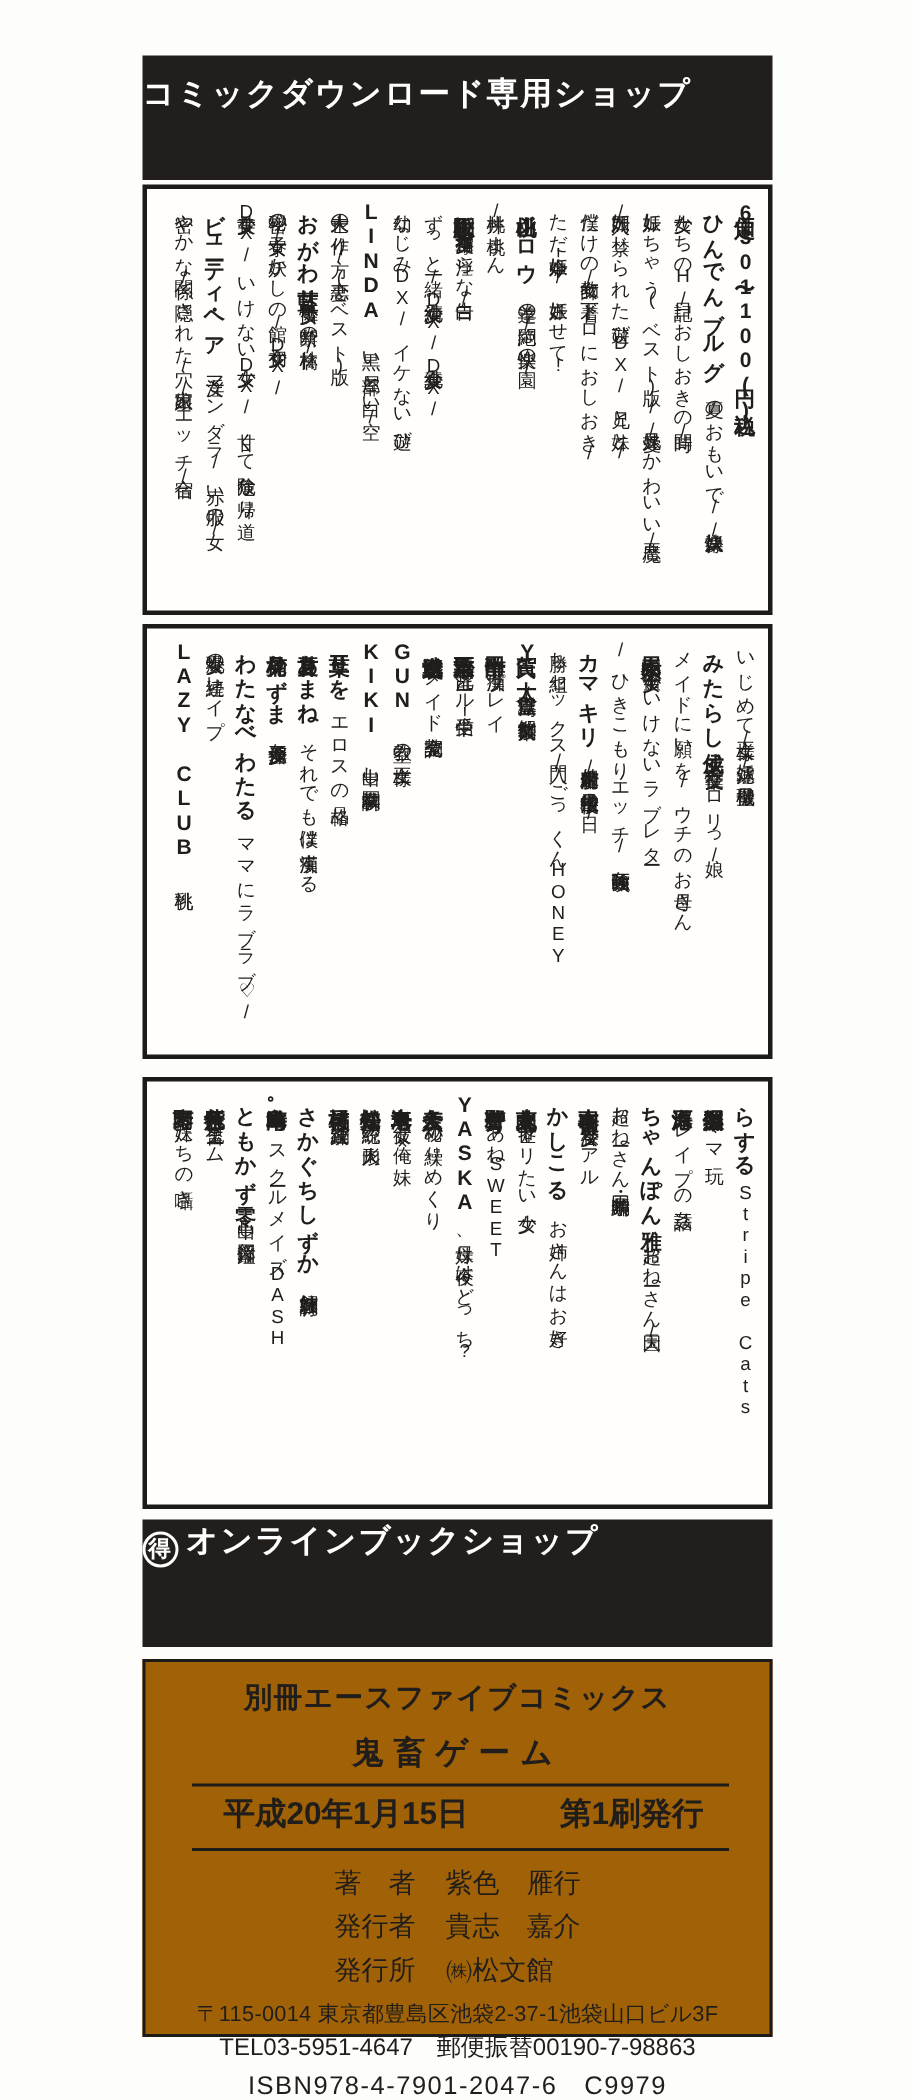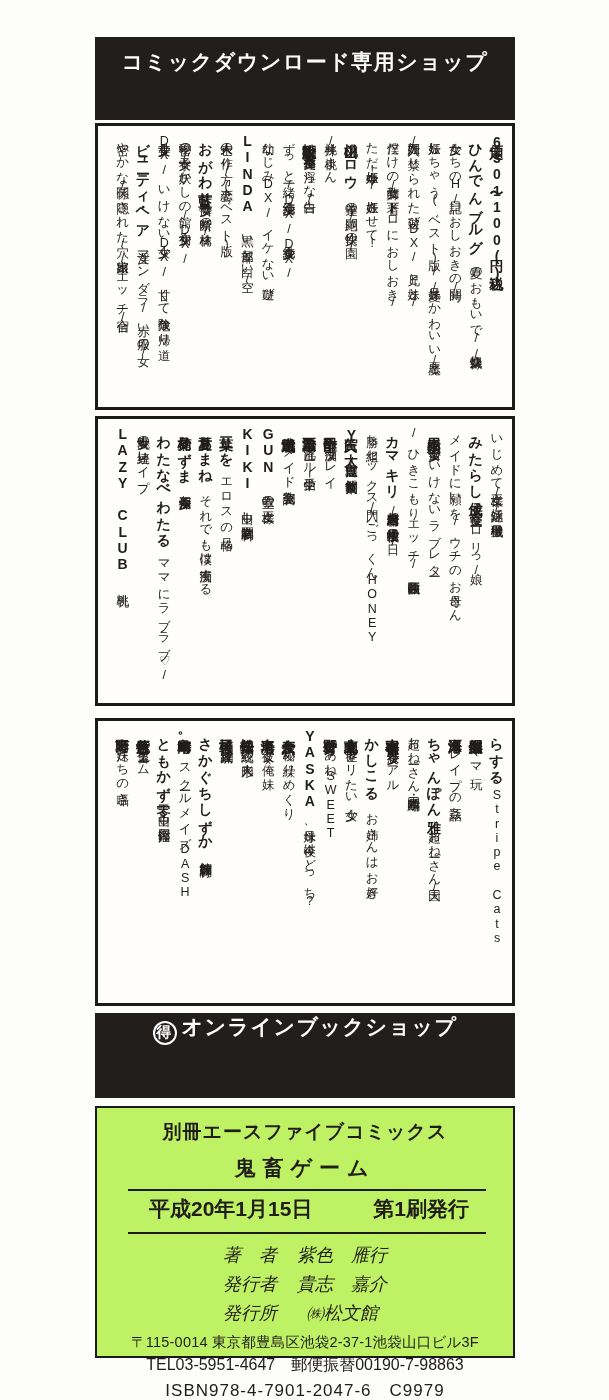--- a/index.html
+++ b/index.html
@@ -1,44 +1,44 @@
 <!DOCTYPE html>
 <html><head>
 <meta charset="utf-8">
 <style>
   * { margin:0; padding:0; box-sizing:border-box; }
   html,body { background:#ffffff; }
   body { font-family:"Liberation Sans","DejaVu Sans",sans-serif; }
   .page { position:relative; width:609px; height:1400px; background:#fdfdfb; overflow:hidden; color:#201d1a; }
 
   
-  .banner { position:absolute; left:95px; width:420px; background:#211e1b; color:#fefefe; text-align:center; }
+  .banner { position:absolute; left:95px; width:420px; background:#211e1b; color:#fefefe; text-align:left; }
   .banner1 { top:37px; height:83px; padding-top:11px; }
   .banner2 { top:1013px; height:85px; }
   .banner .l1 { font-size:21px; letter-spacing:1.5px; font-weight:bold; }
   .banner .l2 { font-size:25px; font-weight:bold; margin-top:5px; letter-spacing:0.5px; }
   .badge { display:inline-flex; align-items:center; justify-content:center; width:24px; height:24px; border:2px solid #fefefe; border-radius:50%; font-size:15px; font-weight:bold; margin-right:5px; vertical-align:-3px; }
 
   
   .catalog-box { position:absolute; left:95px; width:420px; border:3px solid #1d1b18; background:#fffefd; padding:7px 5px 5px 5px; overflow:hidden; }
   .box1 { top:123px; height:287px; }
   .box2 { top:416px; height:290px; }
   .box3 { top:718px; height:288px; }
   .vwrap { writing-mode:vertical-rl; text-orientation:upright; height:100%; width:100%; }
   .vcol { line-height:20.8px; font-size:12.5px; letter-spacing:0.3px; white-space:nowrap; }
   .vcol .a { font-weight:bold; font-size:14px; }
   .vcol .a + .t { margin-inline-start:11px; }
 
   
-  .colophon { position:absolute; left:95px; top:1106px; width:420px; height:252px; border:2px solid #1d1b18; background:#bef264; text-align:center; padding-top:11px; }
+  .colophon { position:absolute; left:95px; top:1106px; width:420px; height:252px; border:2px solid #1d1b18; background:#a16207; text-align:center; padding-top:11px; }
   .series { font-size:19px; font-weight:bold; letter-spacing:1px; }
   .book-title { font-size:21px; font-weight:bold; margin-top:9px; letter-spacing:7px; }
   .rule { height:2px; background:#1d1b18; margin:7px 27px 0 31px; }
   .date-row { display:flex; justify-content:space-between; margin:0 44px 0 52px; font-size:21px; font-weight:bold; padding:4px 0 2px 0;align-items:center; }
-  .credits { display:grid; grid-template-columns:max-content max-content; column-gap:20px; row-gap:5px; width:max-content; margin:9px auto 0 auto; font-size:18px; text-align:center;font-style:italic; }
+  .credits { display:grid; grid-template-columns:max-content max-content; column-gap:20px; row-gap:5px; width:max-content; margin:9px auto 0 auto; font-size:18px; text-align:left; }
   .address { font-size:14.5px; margin-top:8px; letter-spacing:0.2px; }
   .tel { font-size:16px; margin-top:3px; }
   .isbn { font-size:17px; margin-top:3px; letter-spacing:1px; }
 </style>
 </head>
 <body>
 
 <div class="page">
 
   <div class="banner banner1">

